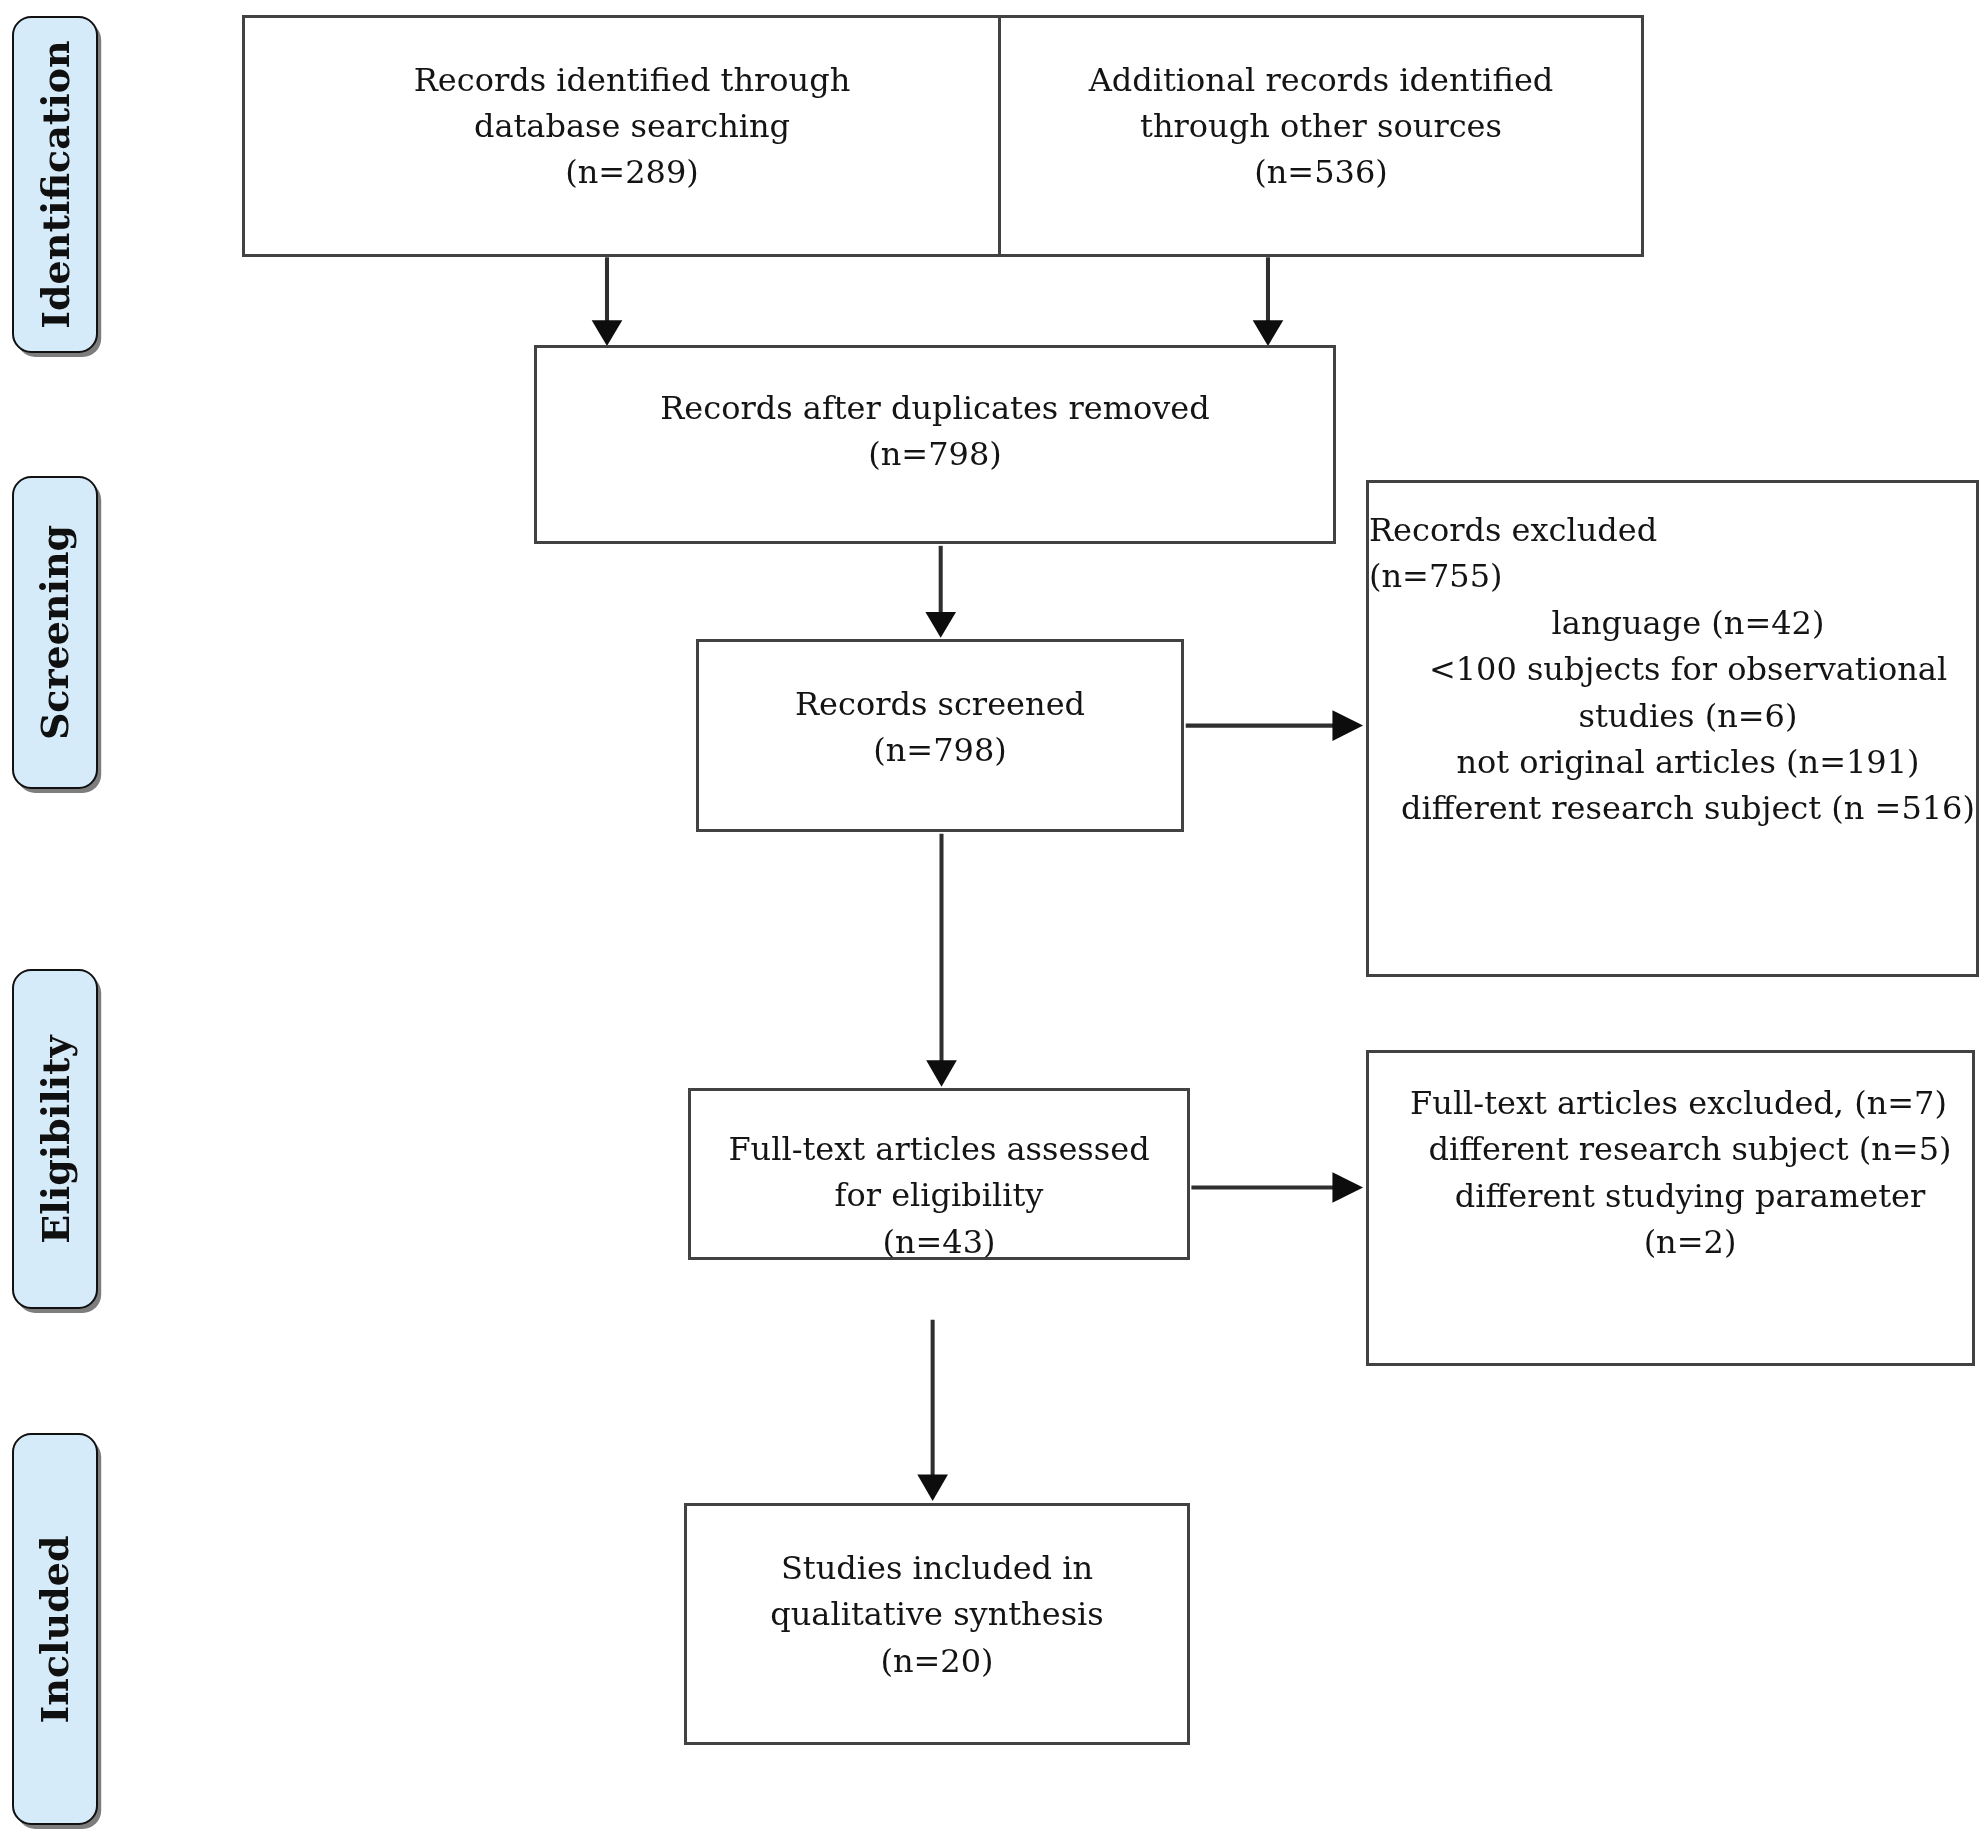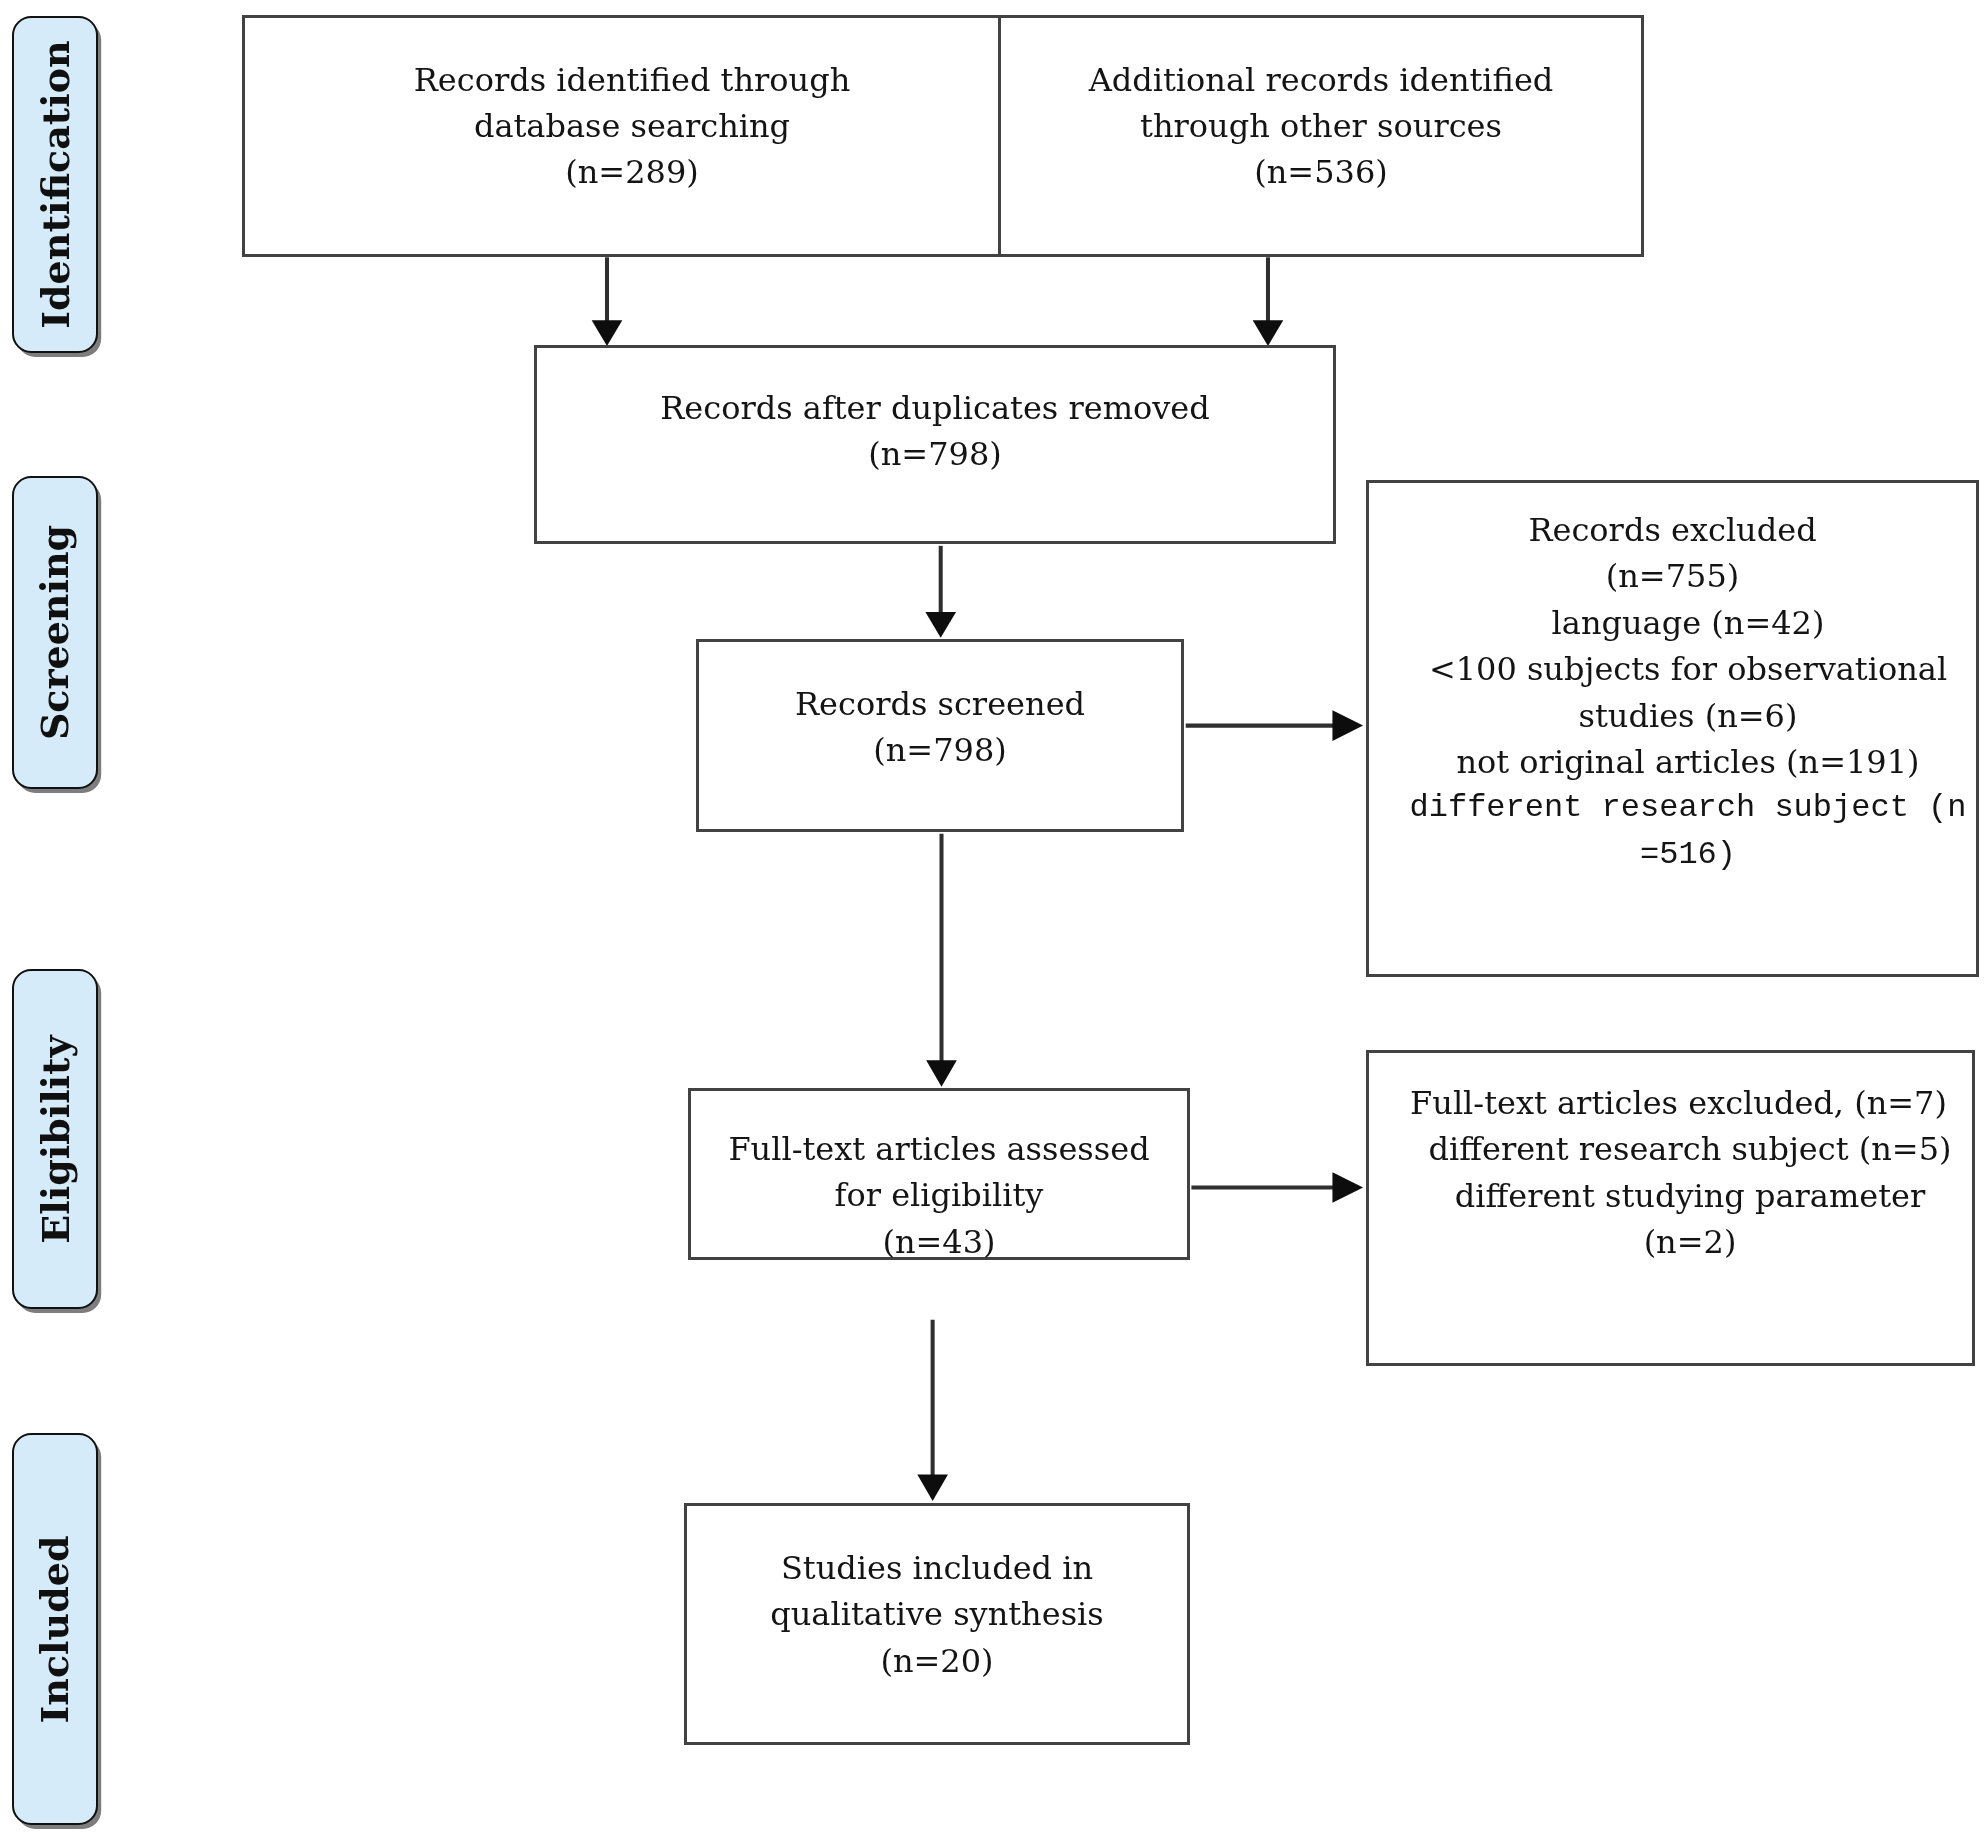--- a/index.html
+++ b/index.html
@@ -41,21 +41,21 @@
     white-space:pre-line;
     font-size:32px;
     line-height:1.45;
   }
   .fbox .left-text{
     white-space:pre-line;
     font-size:32px;
     line-height:1.45;
     text-align:center;
   }
-  .excl-title{width:100%;text-align:center;font-size:32px;line-height:1.45;}
+  .excl-title{width:100%;font-size:32px;line-height:1.45;}
   svg.arrows{position:absolute;left:0;top:0;}
   svg.arrows line{stroke:#2f2f2f;stroke-width:5;}
   svg.arrows polygon{fill:#0d0d0d;}
 </style>
 </head>
 <body>
 
 <div class="canvas">
 
   <svg class="arrows" width="1987" height="1843" viewBox="0 0 2465 2286" aria-hidden="true">
@@ -124,21 +124,21 @@
 (n=798)</div>
   </div>
 
   <div class="fbox" style="left:1366px;top:480px;width:613px;height:497px;padding-top:24px;">
     <div class="excl-title">Records excluded</div>
     <div class="excl-title">(n=755)</div>
     <div class="left-text" style="padding-left:31px;">language (n=42)</div>
     <div class="left-text" style="padding-left:31px;">&lt;100 subjects for observational
 studies (n=6)</div>
     <div class="left-text" style="padding-left:31px;">not original articles (n=191)</div>
-    <div class="left-text" style="padding-left:31px;font-family:Liberation Mono, monospace;">different research subject (n =516)</div>
+    <div class="left-text" style="padding-left:31px;">different research subject (n =516)</div>
   </div>
 
   <div class="fbox" style="left:688px;top:1088px;width:502px;height:172px;padding-top:35px;">
     <div class="center-text">Full-text articles assessed
 for eligibility
 (n=43)</div>
   </div>
 
   <div class="fbox" style="left:1366px;top:1050px;width:609px;height:316px;padding-top:27px;">
     <div class="left-text" style="padding-left:16px;">Full-text articles excluded, (n=7)</div>

